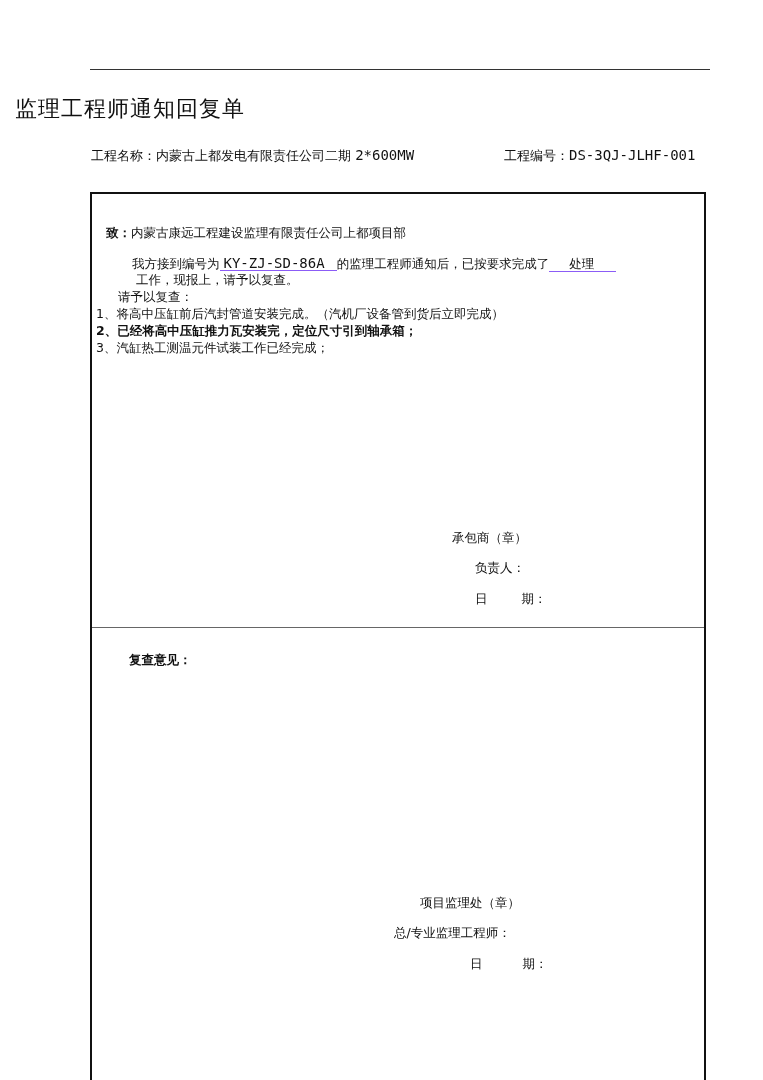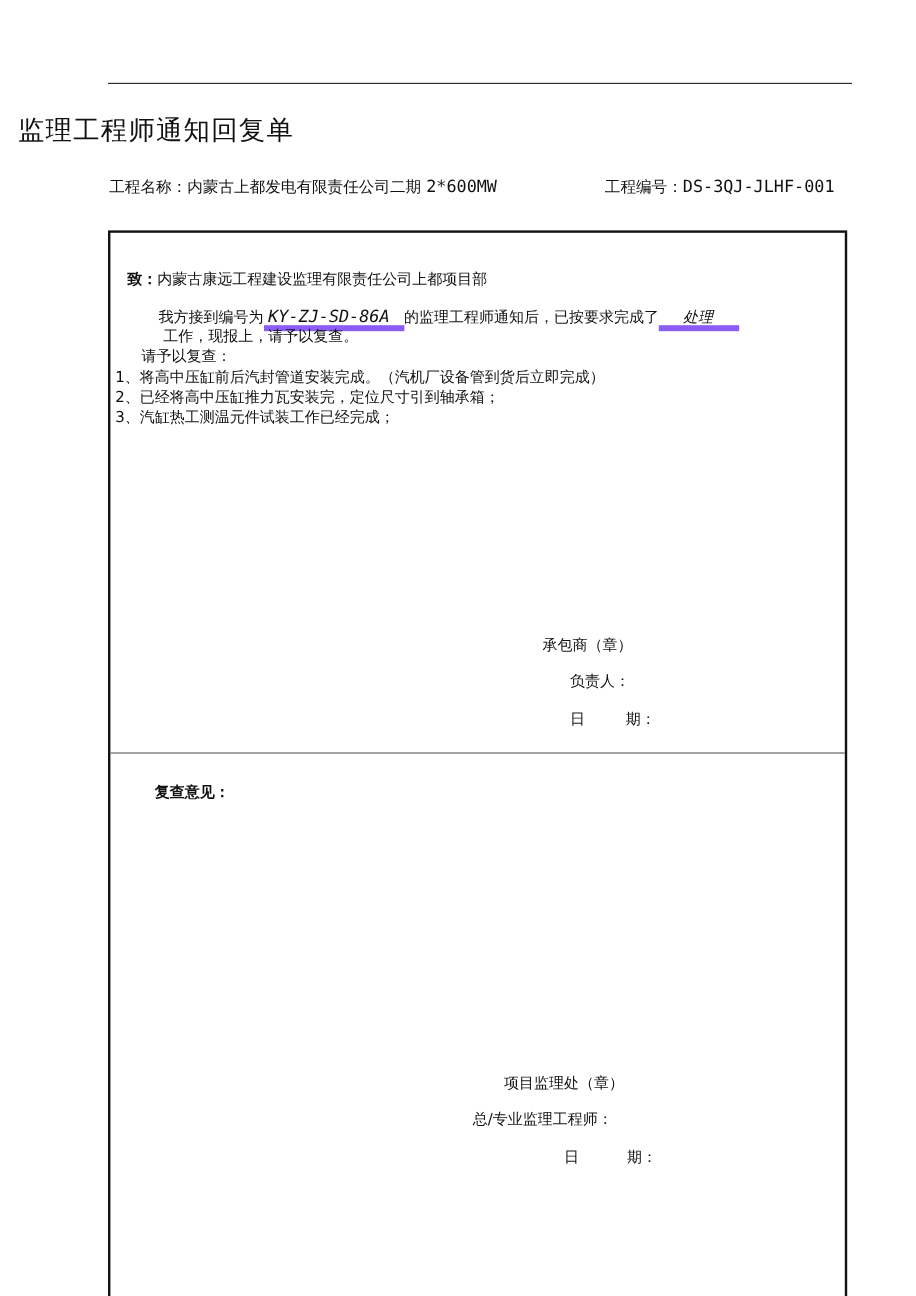--- a/index.html
+++ b/index.html
@@ -10,21 +10,21 @@
              font-family: "DejaVu Serif", "Liberation Serif", serif; font-size: 22px; letter-spacing: 1px; margin-left: 15px; }
     .meta-row { position: absolute; top: 147px; left: 91px; width: 620px; font-size: 13px; }
     .meta-left { position: absolute; left: 0; top: 0; white-space: nowrap; }
     .meta-right { position: absolute; left: 413px; top: 0; white-space: nowrap; }
     .mono { font-family: "DejaVu Sans Mono", "Liberation Mono", monospace; font-size: 14px; }
     .box { position: absolute; left: 90px; top: 192px; width: 616px; height: 998px;
            border: 2px solid #111; border-right-width: 2px; box-sizing: border-box; }
     .divider { position: absolute; left: 0; top: 433px; width: 100%; height: 0; border-top: 1px solid #666; }
     .text { position: absolute; font-size: 12.5px; white-space: nowrap; line-height: 16px; }
     .bold { font-weight: bold; }
-    .ul { text-decoration: none; border-bottom: 5px solid #8b5cf6; display: inline-block; line-height: 14px; font-style: italic; }
+    .ul { text-decoration: none; border-bottom: 1px solid #8b5cf6; display: inline-block; line-height: 14px; }
   </style>
 </head>
 <body>
 
 <div class="top-rule"></div>
 
 <div class="title">监理工程师通知回复单</div>
 
 <div class="meta-row">
   <div class="meta-left">
@@ -44,21 +44,21 @@
 
   <div class="text" style="left:40px; top:62px;">
     <span>我方接到编号为</span><span class="ul mono" style="padding:0 12px 0 4px;">KY-ZJ-SD-86A</span><span>的监理工程师通知后，已按要求完成了</span><span class="ul" style="padding:0 22px 0 20px;">处理</span>
   </div>
 
   <div class="text" style="left:8px; top:78px;margin-left:36px;">工作，现报上，请予以复查。</div>
 
   <div class="text" style="left:26px; top:95px;">请予以复查：</div>
 
   <div class="text" style="left:4px; top:112px;">1、将高中压缸前后汽封管道安装完成。（汽机厂设备管到货后立即完成）</div>
-  <div class="text" style="left:4px; top:129px;">2、已经将高中压缸推力瓦安装完，定位尺寸引到轴承箱；</div>
+  <div class="text" style="left:4px; top:129px;font-weight:bold;">2、已经将高中压缸推力瓦安装完，定位尺寸引到轴承箱；</div>
   <div class="text" style="left:4px; top:146px;">3、汽缸热工测温元件试装工作已经完成；</div>
 
   <div class="text" style="left:360px; top:336px;">承包商（章）</div>
   <div class="text" style="left:383px; top:366px;">负责人：</div>
   <div class="text" style="left:383px; top:397px;">
     <span>日</span><span style="display:inline-block; width:34px;"></span><span>期：</span>
   </div>
 
   <div class="divider"></div>
 

